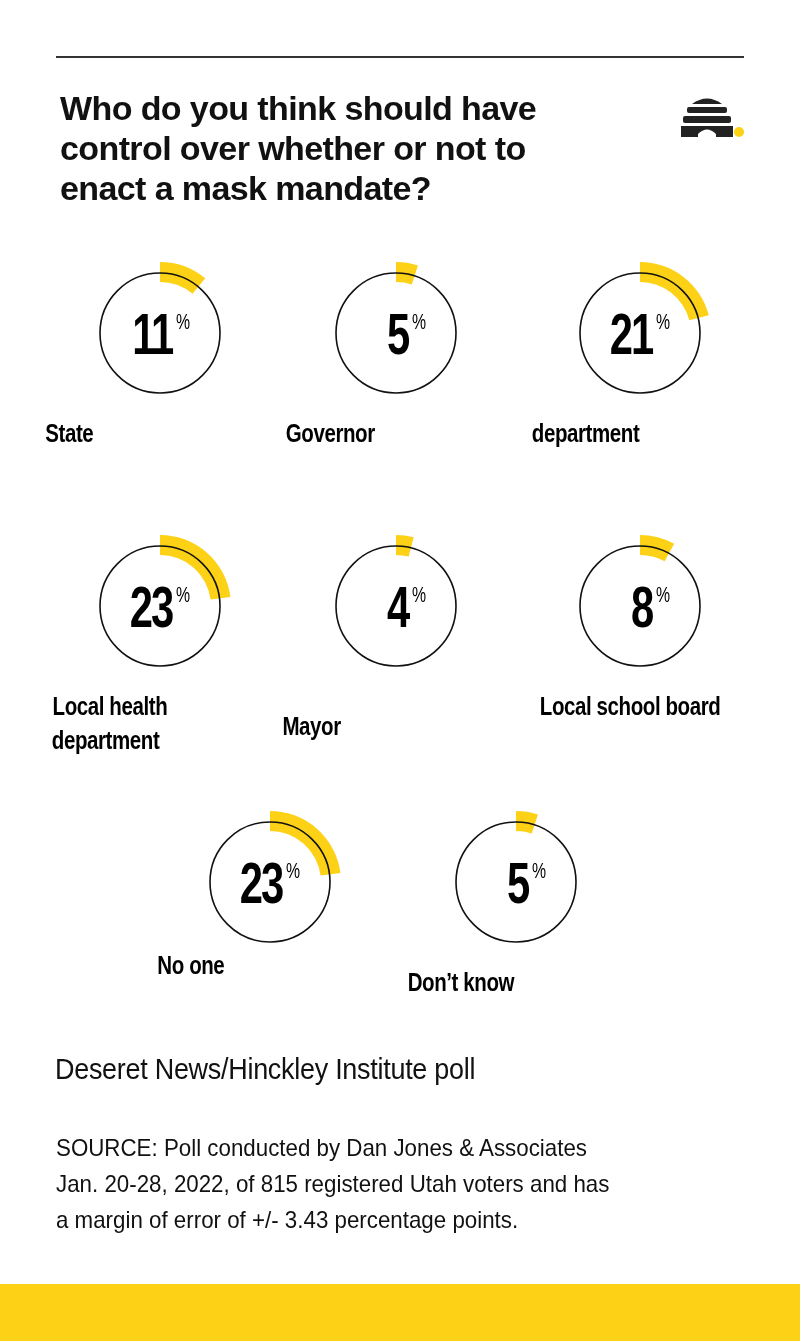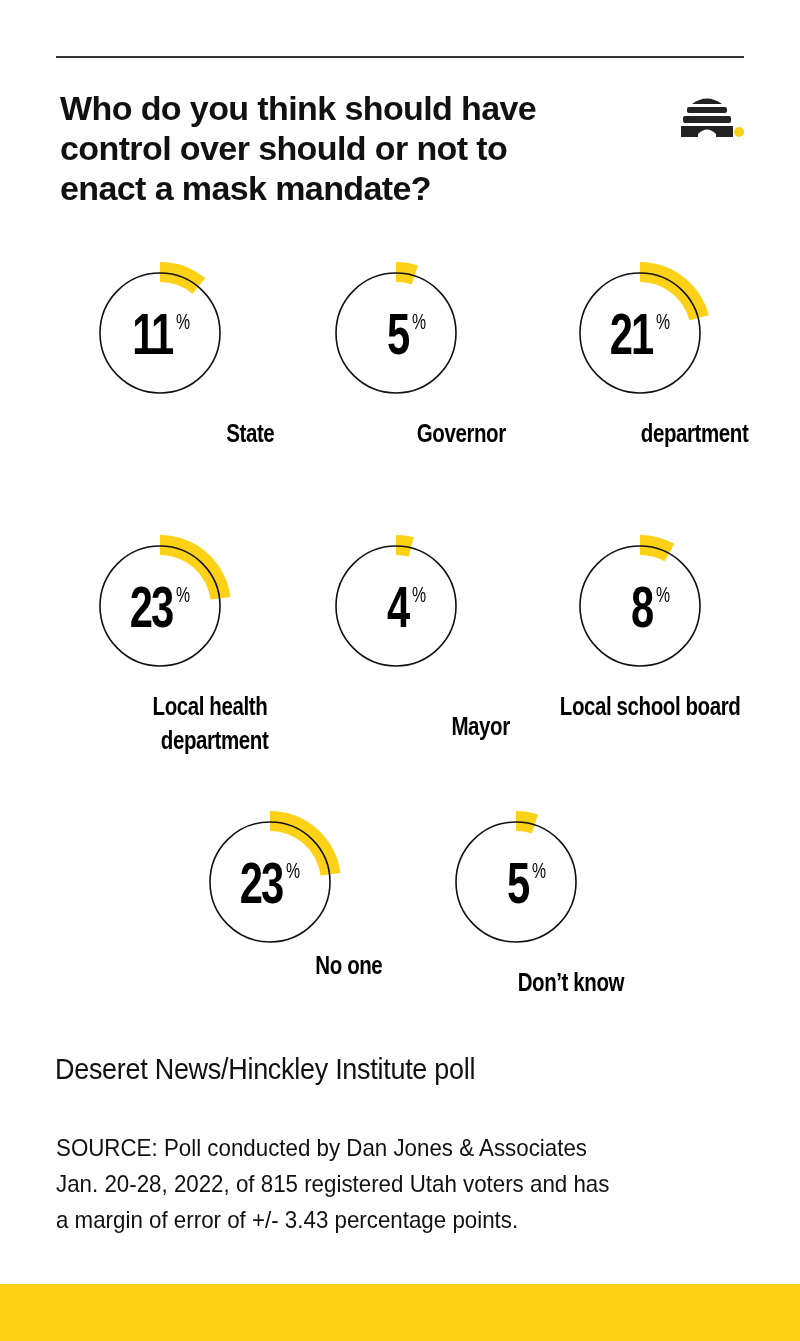--- a/index.html
+++ b/index.html
@@ -10,40 +10,40 @@
            font-family: "Liberation Sans", sans-serif; font-weight: 700; font-size: 34px;
            line-height: 40px; letter-spacing: -0.6px; color: #111; margin: 0; }
   .logo { position: absolute; left: 678px; top: 94px; width: 68px; height: 46px; }
   .item { position: absolute; width: 240px; }
   .ring { position: absolute; left: 0; top: 0; width: 240px; height: 160px; }
   .num { position: absolute; font-family: "Liberation Sans", sans-serif; font-weight: 700;
          font-size: 58px; line-height: 58px; letter-spacing: -3px;
          transform: scaleX(0.72); transform-origin: right top; text-align: right; width: 120px; }
   .pct { position: absolute; font-family: "Liberation Sans", sans-serif; font-weight: 400;
          font-size: 22px; line-height: 22px; transform: scaleX(0.72); transform-origin: left top; }
-  .label { position: absolute; left: 0; width: 240px; text-align: right;
+  .label { position: absolute; left: 0; width: 240px; text-align: left;
            font-family: "Liberation Sans", sans-serif; font-weight: 700; font-size: 25px; line-height: 34px;
            letter-spacing: -0.5px; }
   .label span { display: inline-block; transform: scaleX(0.82); transform-origin: center top; white-space: nowrap; }
   .credit { position: absolute; left: 55px; top: 1052px; font-size: 29px; line-height: 34px;
             font-weight: 400; color: #111; letter-spacing: -0.3px;
             transform: scaleX(0.93); transform-origin: left top; white-space: nowrap; }
   .source { position: absolute; left: 56px; top: 1130px; width: 760px; font-size: 24px; line-height: 36px;
             color: #111; transform: scaleX(0.93); transform-origin: left top; }
   .source div { white-space: nowrap; }
   .footer-bar { position: absolute; left: 0; top: 1284px; width: 800px; height: 57px; background: #FCD116; }
 </style>
 </head>
 <body>
 
 <div class="rule"></div>
 
 <h1 class="title">
   <div>Who do you think should have</div>
-  <div>control over should or not to</div>
+  <div>control over whether or not to</div>
   <div>enact a mask mandate?</div>
 </h1>
 
 <svg class="logo" viewBox="0 0 68 46">
   <path d="M14 10 Q29 -1 44 10 Z" fill="#222"></path>
   <rect x="9" y="13" width="40" height="6" rx="2" fill="#222"></rect>
   <rect x="5" y="22" width="48" height="7" rx="2" fill="#222"></rect>
   <path d="M3 32 H55 V43 H38 V40 Q29 31 20 40 V43 H3 Z" fill="#222"></path>
   <circle cx="61" cy="38" r="5" fill="#FCD116"></circle>
 </svg>

